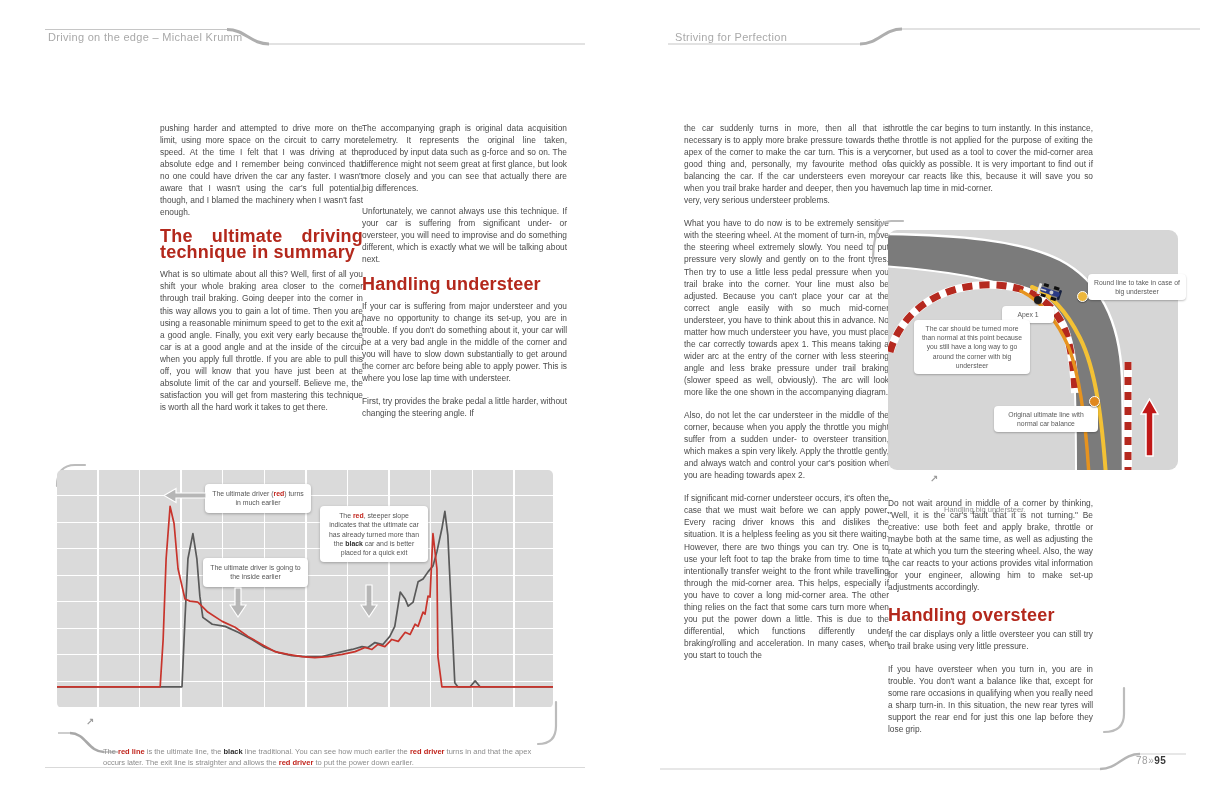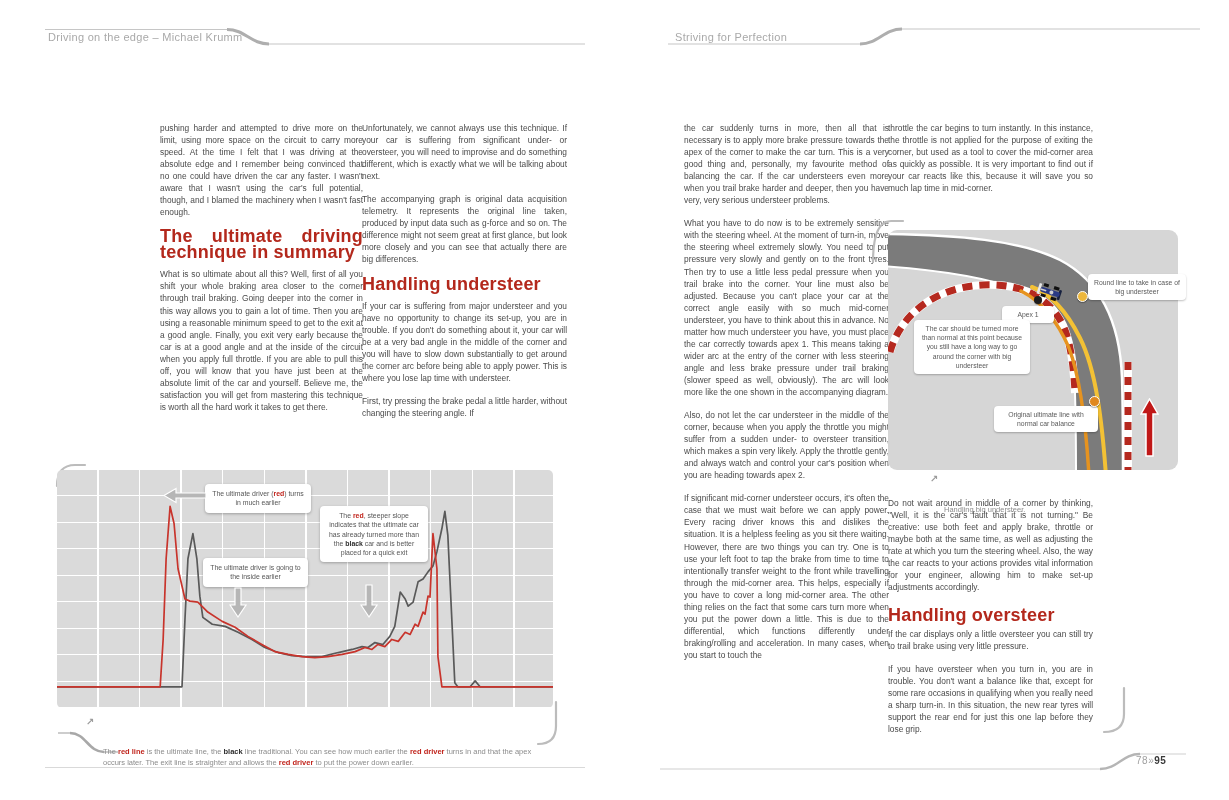--- a/index.html
+++ b/index.html
@@ -48,25 +48,25 @@
   <path d="M 224,19 H 540" stroke="#c6c6c6" stroke-width="1.2" fill="none"></path>
 </svg>
 
 <div class="col" style="left:150px;top:122px;width:203px;margin-left:10px;">
   <p>pushing harder and attempted to drive more on the limit, using more space on the circuit to carry more speed. At the time I felt that I was driving at the absolute edge and I remember being convinced that no one could have driven the car any faster. I wasn't aware that I wasn't using the car's full potential, though, and I blamed the machinery when I wasn't fast enough.</p>
   <div class="head-red">The ultimate driving technique in summary</div>
   <p>What is so ultimate about all this? Well, first of all you shift your whole braking area closer to the corner through trail braking. Going deeper into the corner in this way allows you to gain a lot of time. Then you are using a reasonable minimum speed to get to the exit at a good angle. Finally, you exit very early because the car is at a good angle and at the inside of the circuit when you apply full throttle. If you are able to pull this off, you will know that you have just been at the absolute limit of the car and yourself. Believe me, the satisfaction you will get from mastering this technique is worth all the hard work it takes to get there.</p>
 </div>
 
 <div class="col" style="left:362px;top:122px;width:205px;">
+  <p>The accompanying graph is original data acquisition telemetry. It represents the original line taken, produced by input data such as g-force and so on. The difference might not seem great at first glance, but look more closely and you can see that actually there are big differences.</p>
   <p>Unfortunately, we cannot always use this technique. If your car is suffering from significant under- or oversteer, you will need to improvise and do something different, which is exactly what we will be talking about next.</p>
-  <p>The accompanying graph is original data acquisition telemetry. It represents the original line taken, produced by input data such as g-force and so on. The difference might not seem great at first glance, but look more closely and you can see that actually there are big differences.</p>
   <div class="head-red">Handling understeer</div>
   <p>If your car is suffering from major understeer and you have no opportunity to change its set-up, you are in trouble. If you don't do something about it, your car will be at a very bad angle in the middle of the corner and you will have to slow down substantially to get around the corner arc before being able to apply power. This is where you lose lap time with understeer.</p>
-  <p>First, try pressing the brake pedal a little harder, without changing the steering angle. If</p>
+  <p>First, try provides the brake pedal a little harder, without changing the steering angle. If</p>
 </div>
 
 <svg class="deco" style="left:53px;top:462px;" width="34" height="28">
   <path d="M 32,3 H 22 Q 4,3 4,24" stroke="#bcbcbc" stroke-width="2.2" fill="none" stroke-linecap="round"></path>
 </svg>
 <svg class="deco" style="left:536px;top:700px;" width="26" height="50">
   <path d="M 20,2 V 26 Q 20,44 2,44" stroke="#bcbcbc" stroke-width="2.2" fill="none" stroke-linecap="round"></path>
 </svg>
 <svg class="deco" style="left:56px;top:726px;" width="64" height="34">
   <path d="M 2,7 H 14" stroke="#bdbdbd" stroke-width="1.5" fill="none"></path>

